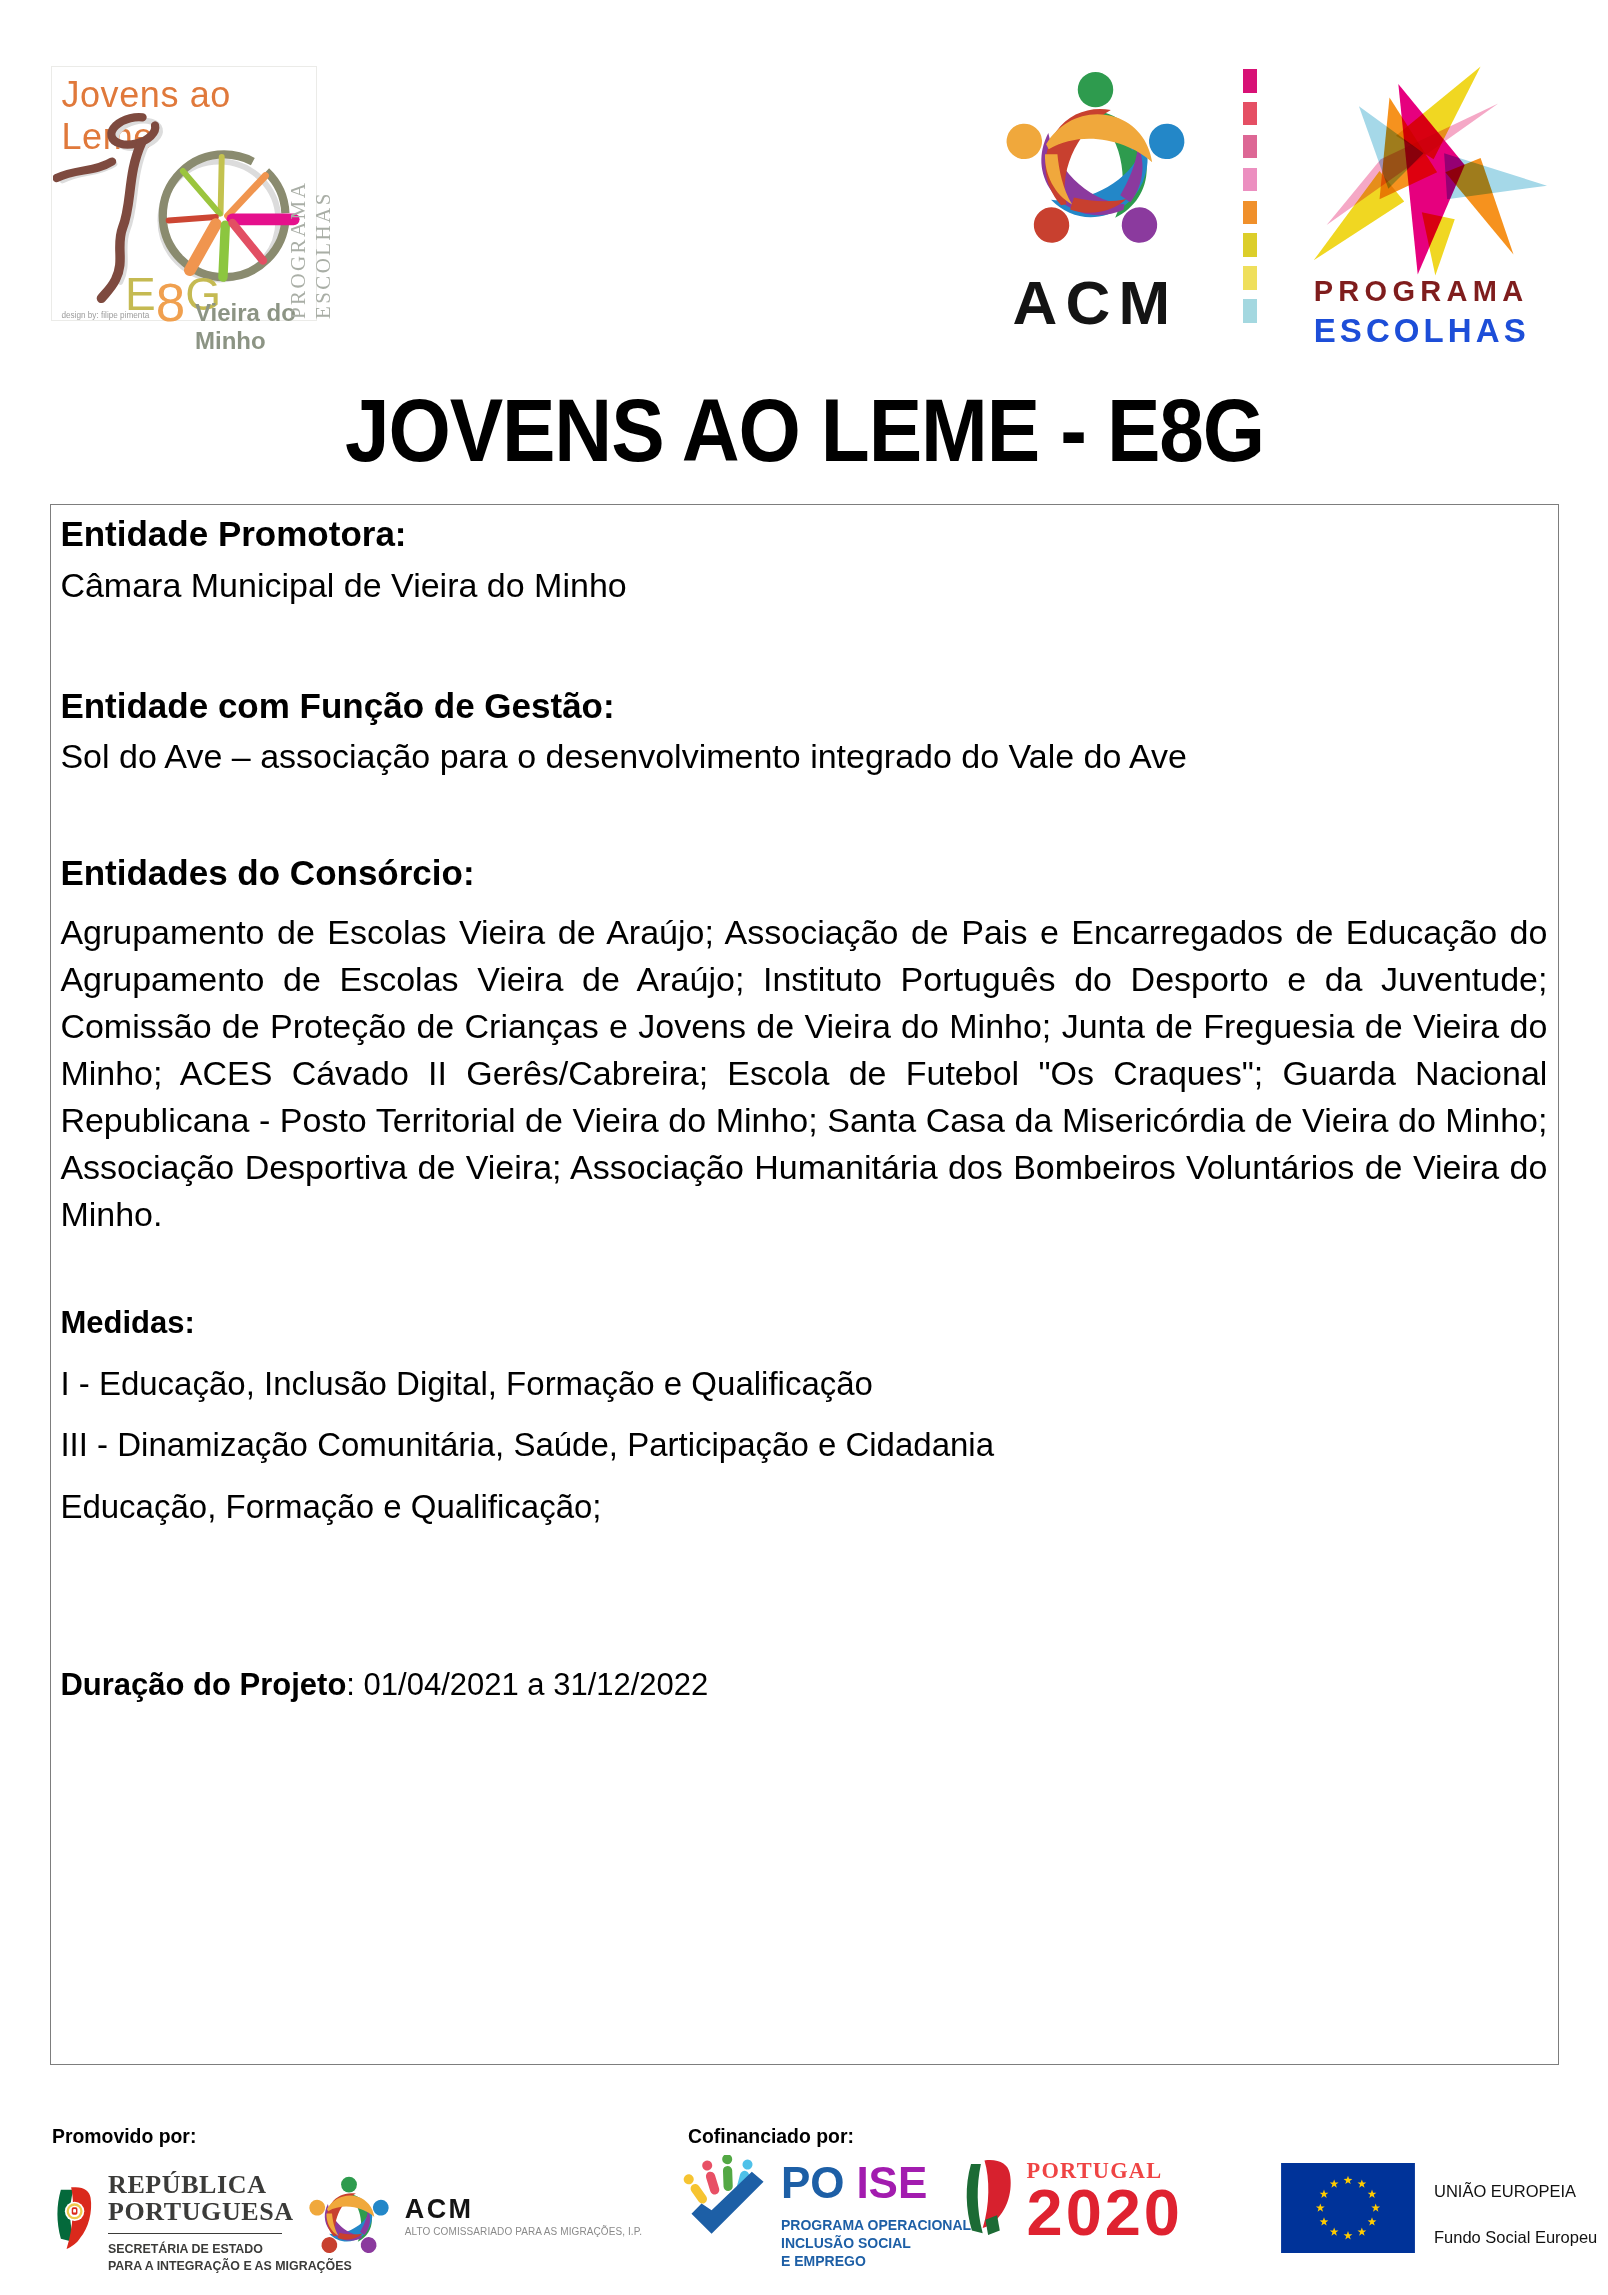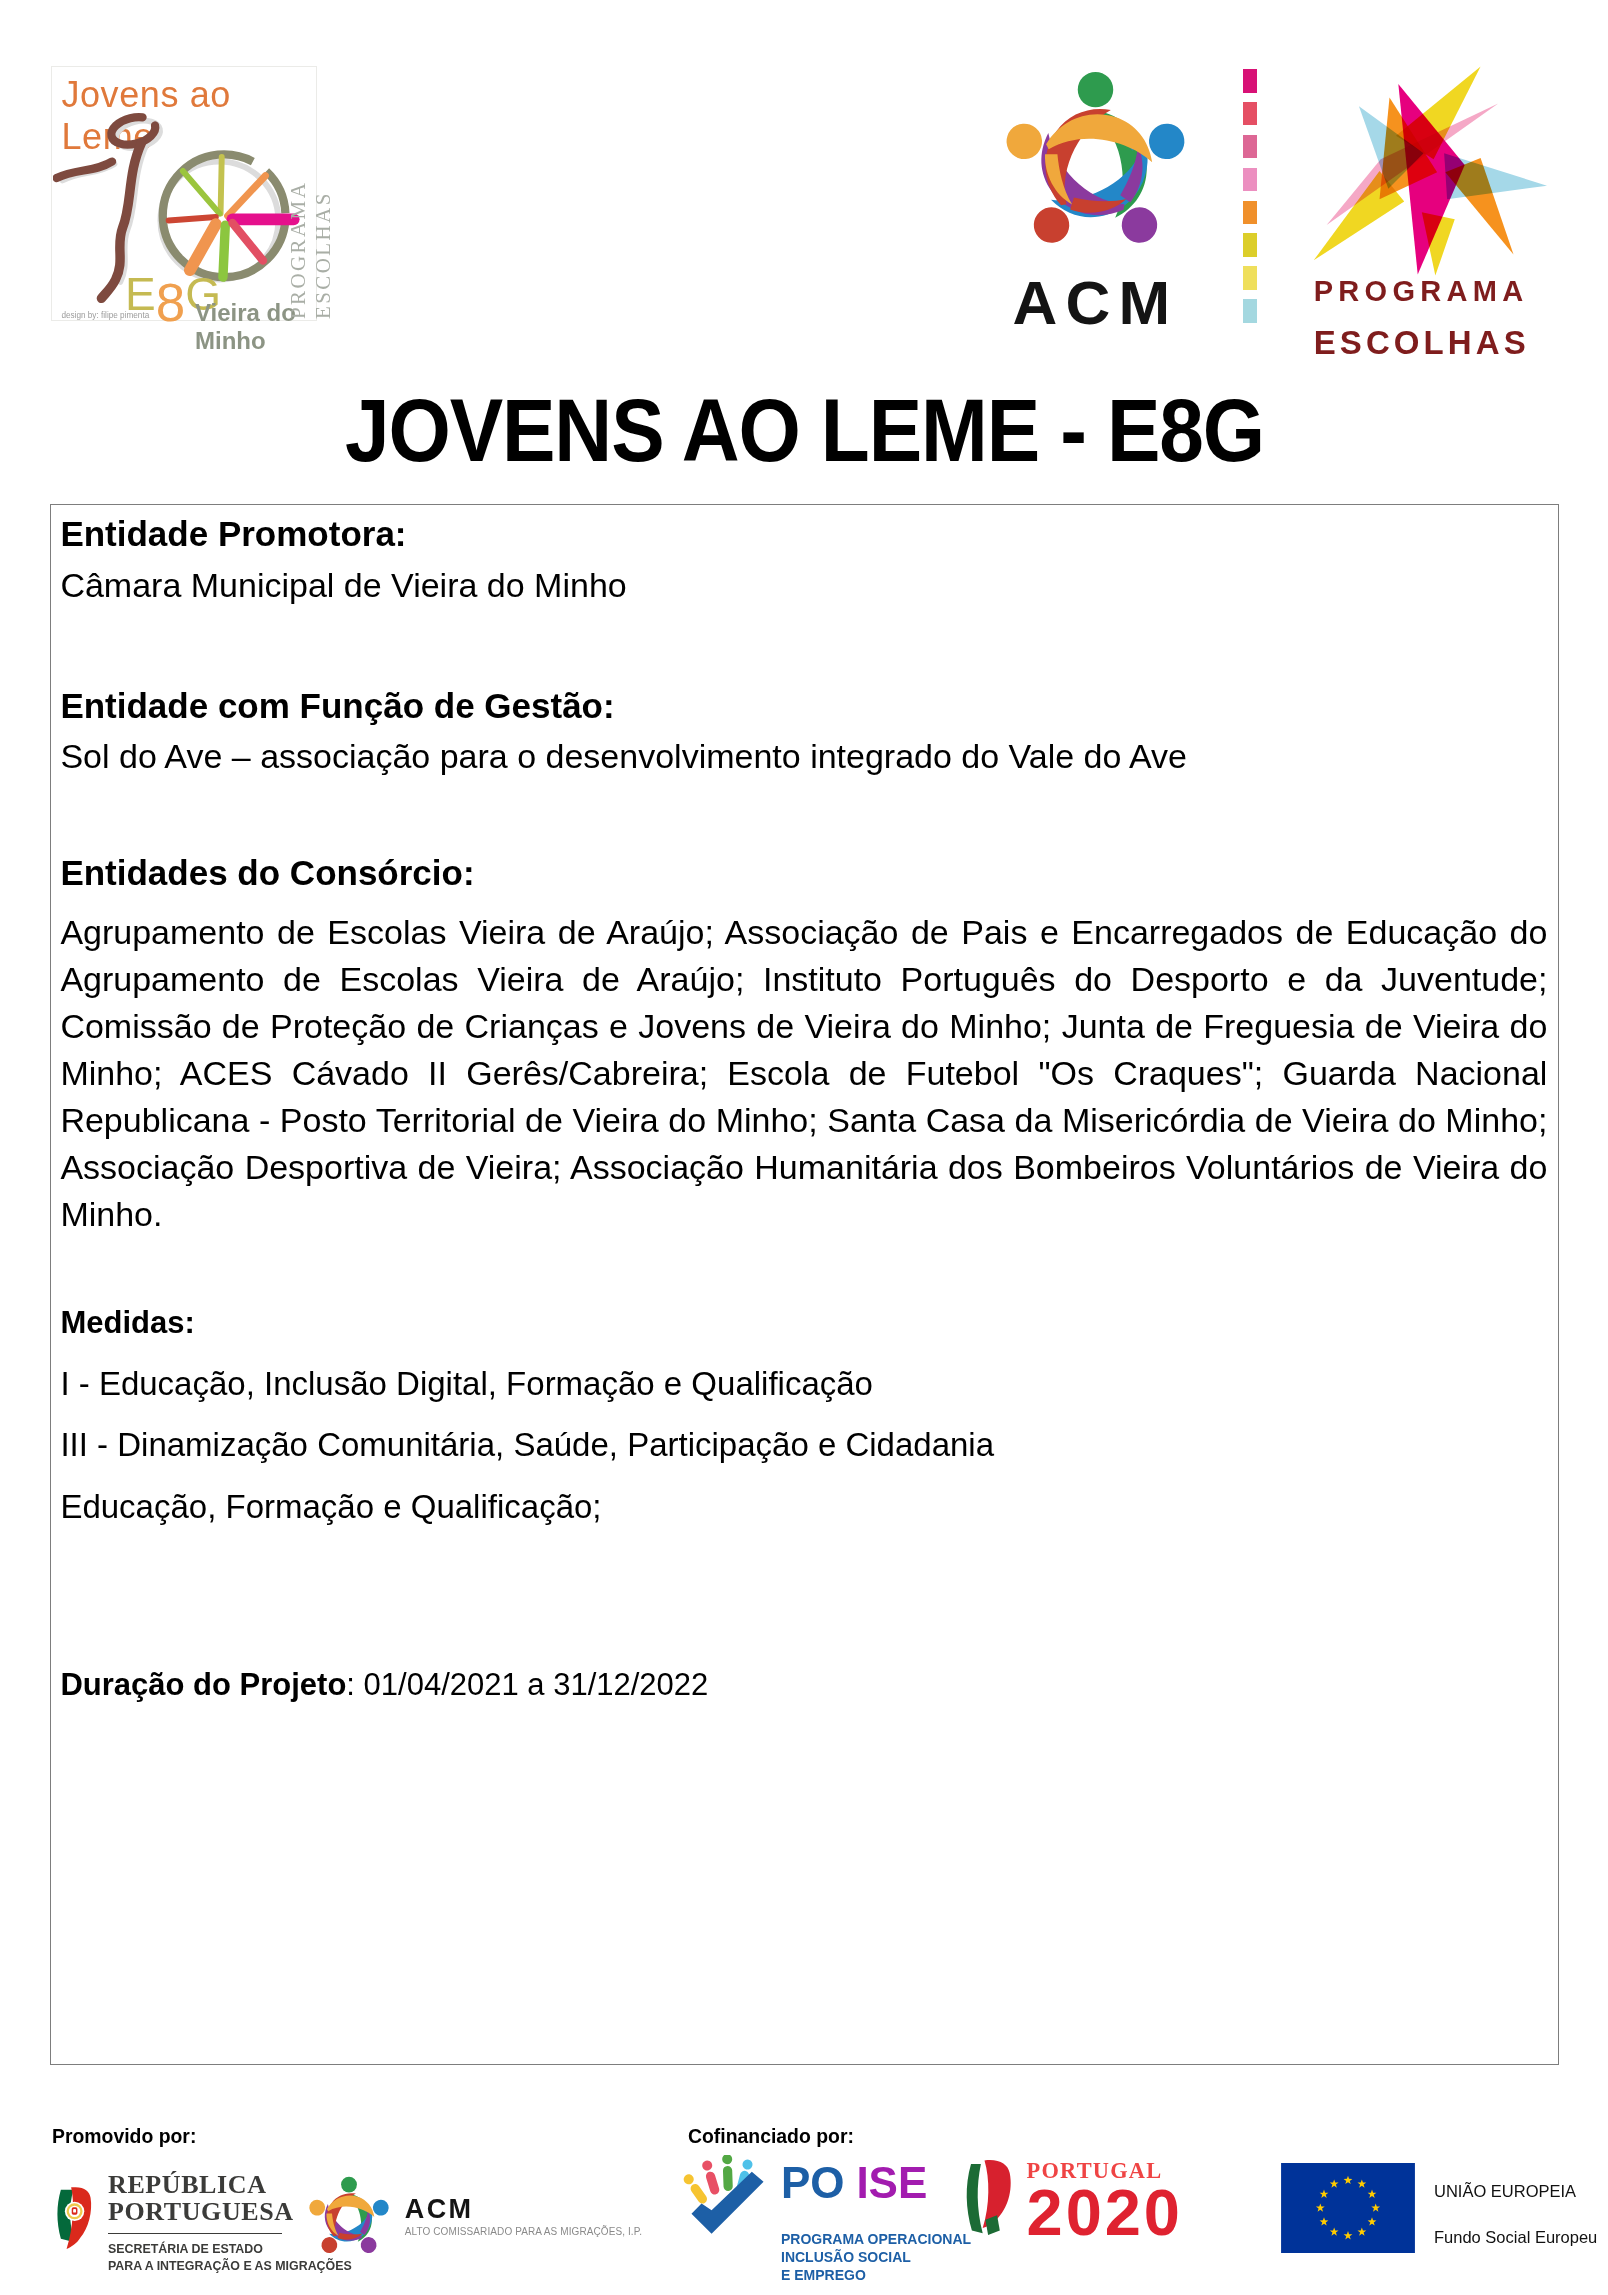--- a/index.html
+++ b/index.html
@@ -33,21 +33,21 @@
   .separator { position:absolute; left:1243px; top:69px; width:14px;
                display:flex; flex-direction:column; gap:9.4px; }
   .separator .seg { width:14px; height:23.5px; }
   .s1{background:#D81176}.s2{background:#E54F64}.s3{background:#DD6795}.s4{background:#EC8FC0}
   .s5{background:#F0902B}.s6{background:#DCCE2A}.s7{background:#EFDF5C}.s8{background:#A4D8E0}
 
   
   .escolhas-top { position:absolute; left:1309px; top:65px; width:247px; }
   .escolhas-star { display:block; width:238px; height:212px; }
   .esc-l1 { font-size:29px; font-weight:bold; letter-spacing:5.3px; color:#7f1d1d; margin-top:-2.4px; padding-left:4.7px; }
-  .esc-l2 { font-size:33px; font-weight:bold; letter-spacing:4.1px; color:#7f1d1d; margin-top:16px; padding-left:4.7px; }
+  .esc-l2 { font-size:33px; font-weight:bold; letter-spacing:4.1px; color:#1d4ed8; margin-top:4px; padding-left:4.7px; }
 
   
   .main-title { position:absolute; left:0; top:379px; width:100%; text-align:center;
                 font-size:89px; font-weight:bold; transform:scaleX(.9); letter-spacing:-1.2px; }
 
   
   .box { position:absolute; left:50px; top:504px; width:1509px; height:1561px;
          border:1.2px solid #7d7d7d; padding:8.2px 10.6px 0 9.4px; }
   .h    { font-size:35px; font-weight:bold; line-height:1.2; }
   .val  { font-size:34px; line-height:1.22; margin-top:9.4px; }
@@ -74,21 +74,21 @@
   .acmf-group { position:absolute; left:305px; top:2166px; display:flex; gap:11.8px; align-items:flex-end; }
   .acmf-icon { width:88px; height:104px; }
   .acmf-text { padding-bottom:33px; }
   .acmf-label { font-size:27px; font-weight:bold; letter-spacing:2.4px; color:#141414; }
   .acmf-sub { font-size:10px; color:#8a8a8a; margin-top:1.2px; letter-spacing:0.1px; }
 
   .poise-group { position:absolute; left:683px; top:2155px; display:flex; gap:14px; }
   .poise-icon { width:84px; height:88px; }
   .poise-words { display:flex; gap:11.8px; font-size:44px; font-weight:bold; line-height:1; margin-top:5.9px; }
   .po  { color:#1D5FA6; } .ise { color:#a21caf; }
-  .poise-sub { font-size:14px; font-weight:bold; color:#1D5FA6; line-height:1.3; margin-top:25px; }
+  .poise-sub { font-size:14px; font-weight:bold; color:#1D5FA6; line-height:1.3; margin-top:11px; }
 
   .pt-group { position:absolute; left:962px; top:2158px; display:flex; gap:10.6px; }
   .pt-icon { width:54px; height:84px; }
   .pt-name { font-family:"Liberation Serif", serif; font-size:22.4px; font-weight:bold; color:#ef4444; letter-spacing:1.2px; }
   .pt-year { font-size:65px; font-weight:bold; color:#DF2230; line-height:.86; letter-spacing:2.9px; margin-top:1.2px; }
 
   .eu-group { position:absolute; left:1281px; top:2163px; display:flex; gap:19px; }
   .eu-flag { width:134px; height:90px; display:block; }
   .eu-text { padding-top:19px; font-size:16.5px; color:#111; }
   .eu-l2 { margin-top:27px; }

